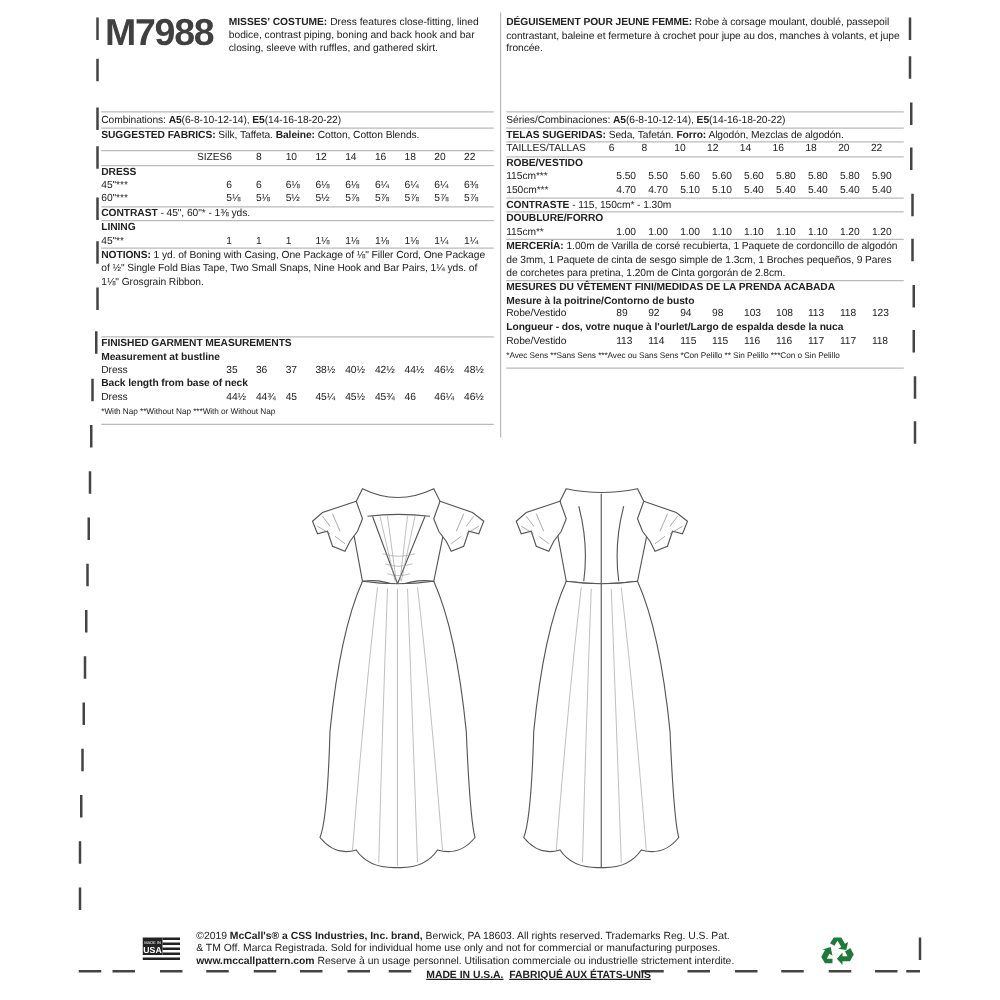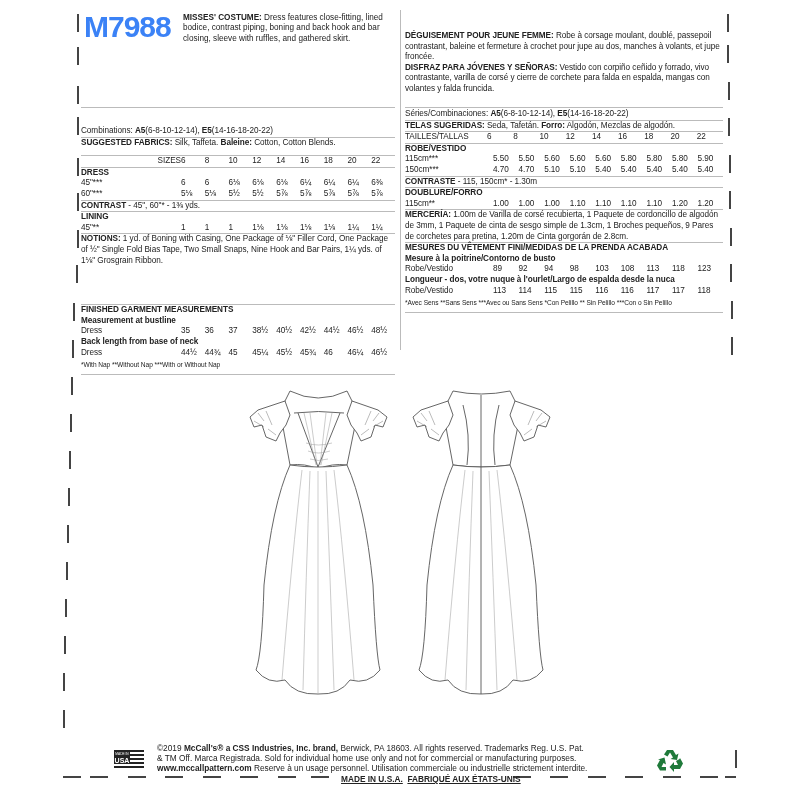--- a/index.html
+++ b/index.html
@@ -3,26 +3,26 @@
 <meta charset="utf-8">
 <style>
   * { box-sizing: border-box; margin: 0; padding: 0; }
   html, body { width: 800px; height: 800px; background: #ffffff; overflow: hidden; }
   body { position: relative; font-family: "Liberation Sans", sans-serif; color: #222; }
 
   .reg { position: absolute; background: #444; }
   .reg.v { width: 1.5px; height: 18px; }
   .reg.h { height: 1.5px; width: 18px; }
 
-  .col { position: absolute; top: 13px; font-size: 8.2px; line-height: 10.6px; letter-spacing: -0.05px; margin-top: 18px; }
+  .col { position: absolute; top: 13px; font-size: 8.2px; line-height: 10.6px; letter-spacing: -0.05px; }
   .col.left { left: 81px; width: 314px; }
   .col.right { left: 405px; width: 318px; }
   .divider { position: absolute; left: 400px; top: 10px; width: 1px; height: 340px; background: #bbb; }
 
-  .pattern-num { position: absolute; left: 84px; top: 10px; font-size: 30px; font-weight: bold; letter-spacing: -1px; color: #3b82f6; }
+  .pattern-num { position: absolute; left: 84px; top: 10px; font-size: 30px; font-weight: bold; letter-spacing: -1px; color: #404040; }
   .desc { position: absolute; left: 183px; top: 13px; width: 213px; font-size: 8.2px; line-height: 10.4px; }
   b { font-weight: bold; }
 
   .rule { border-top: 1px solid #bbb; }
   .row { display: flex; white-space: nowrap; }
   .row .lbl { flex: 0 0 auto; }
   .row .vals { display: flex; flex: 1; }
   .row .vals span { flex: 1; text-align: left; }
 
   .hdr-bold { font-weight: bold; }
@@ -94,25 +94,24 @@
 
 <div class="divider"></div>
 
 <div class="pattern-num">M7988</div>
 <div class="desc">
   <b>MISSES' COSTUME:</b><span> Dress features close-fitting, lined bodice, contrast piping, boning and back hook and bar closing, sleeve with ruffles, and gathered skirt.</span>
 </div>
 
 <div class="col right" style="top:13px;">
   <div><b>DÉGUISEMENT POUR JEUNE FEMME:</b><span> Robe à corsage moulant, doublé, passepoil contrastant, baleine et fermeture à crochet pour jupe au dos, manches à volants, et jupe froncée.</span></div>
-  <div><b>DISFRAZ PARA JÓVENES Y SEÑORAS:</b><span> Vestido con corpiño ceñido y forrado, vivo contrastante, varilla de corsé y cierre de corchete para falda en espalda, mangas con volantes y falda fruncida.</span></div>
 </div>
 
 <div class="col left" style="top:89px;">
-  <div class="rule" style="padding-top:18px;">
+  <div class="rule" style="padding-top:1px;">
     <span>Combinations: </span><b>A5</b><span>(6-8-10-12-14), </span><b>E5</b><span>(14-16-18-20-22)</span>
   </div>
   <div class="rule">
     <b>SUGGESTED FABRICS:</b><span> Silk, Taffeta. </span><b>Baleine:</b><span> Cotton, Cotton Blends.</span>
   </div>
   <div style="height:7px;"></div>
   <div class="row rule">
     <span class="lbl" style="width:100px;text-align:right;">SIZES</span>
     <div class="vals">
       <span>6</span>

